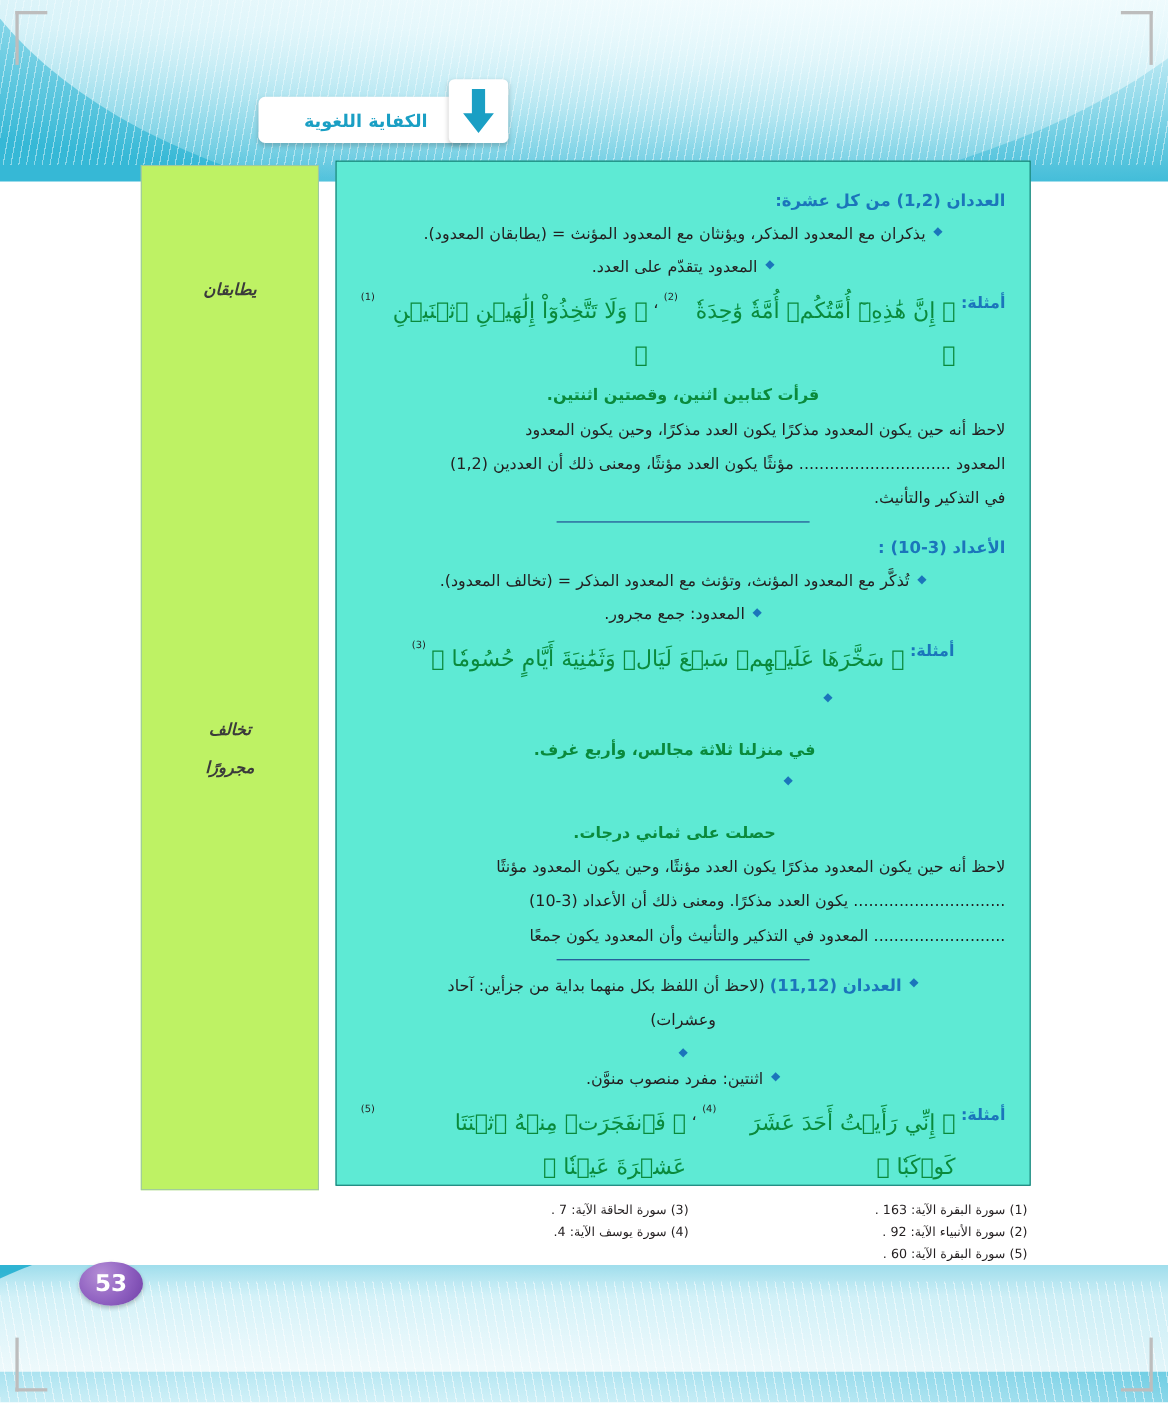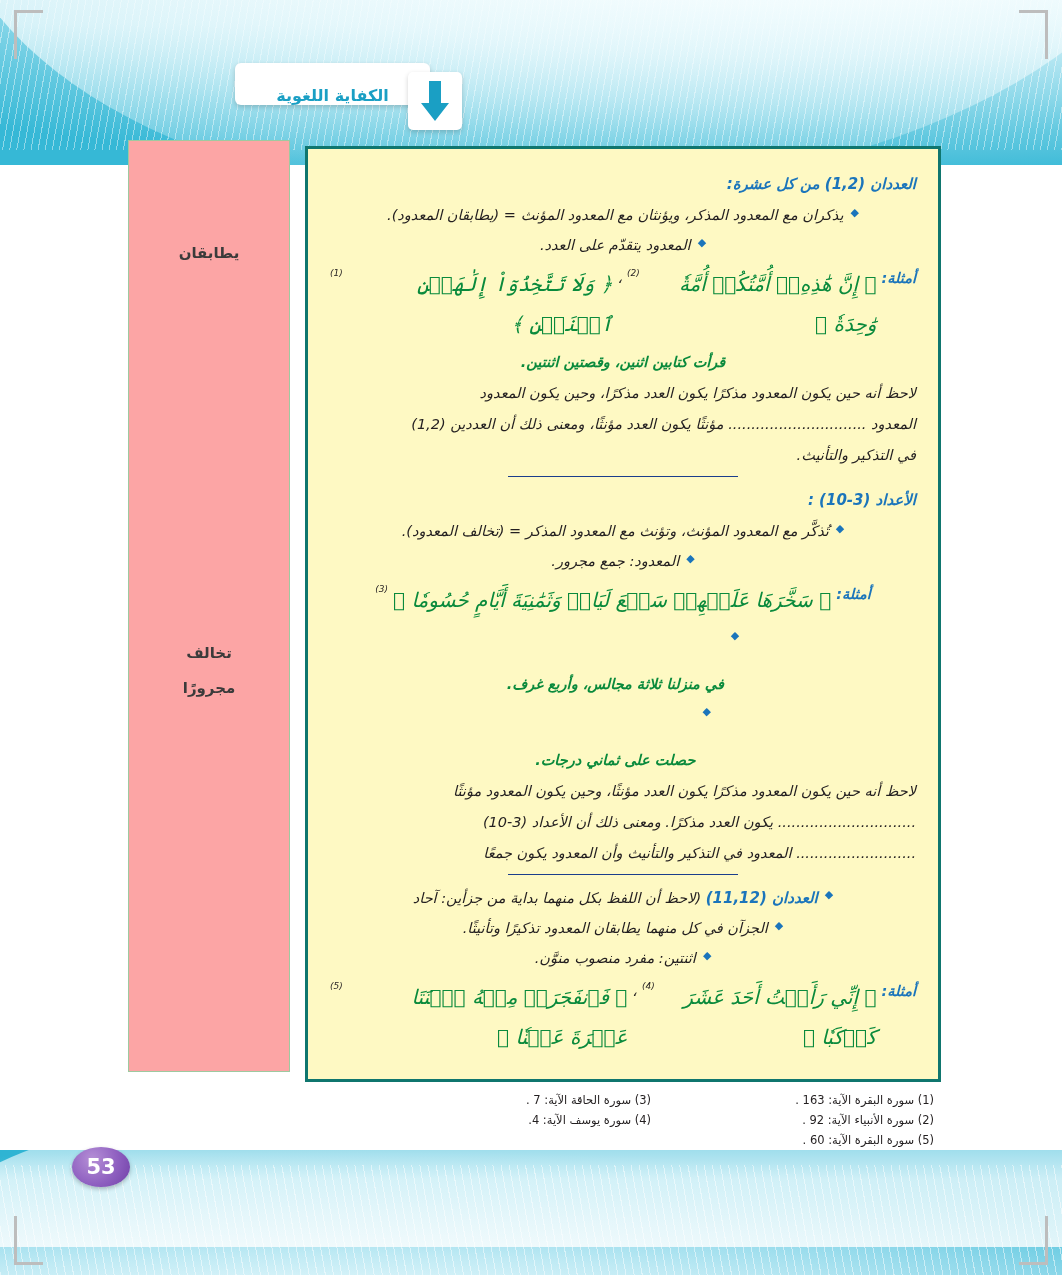--- a/index.html
+++ b/index.html
@@ -46,43 +46,43 @@
   }
   
   .corner{position:absolute;width:26px;height:46px;border:3px solid #bdbdbd;}
   .corner.tl{left:14px;top:10px;border-right:none;border-bottom:none;}
   .corner.tr{right:14px;top:10px;border-left:none;border-bottom:none;}
   .corner.bl{left:14px;bottom:10px;border-right:none;border-top:none;}
   .corner.br{right:14px;bottom:10px;border-left:none;border-top:none;}
 
   
   .header-tab{
-    position:absolute;top:63px;right:632px;width:195px;height:42px;
+    position:absolute;top:88px;right:632px;width:195px;height:42px;
     background:#ffffff;border-radius:6px;
     box-shadow:0 2px 5px rgba(0,0,0,.18);
-    display:flex;align-items:flex-end;justify-content:center;
+    display:flex;align-items:center;justify-content:center;
   }
   .header-tab .label{
     color:#1a9fc4;font-size:16px;font-weight:bold;letter-spacing:.3px;
   }
   .header-arrow{
     position:absolute;top:72px;right:600px;width:54px;height:58px;
     background:#ffffff;border-radius:5px;box-shadow:0 2px 5px rgba(0,0,0,.18);
     display:flex;align-items:center;justify-content:center;
   }
   .header-arrow svg{display:block}
 
   
   .main-frame{
     position:absolute;left:305px;top:146px;width:630px;height:930px;
-    border:3px solid #0f766e;background:#fef9c3;font-style:italic;
+    border:1px solid #0f766e;background:#5eead4;
   }
   .side-frame{
-    position:absolute;left:128px;top:140px;width:160px;height:930px;
-    border:1px solid #9ec9a0;background:#fca5a5;
+    position:absolute;left:128px;top:150px;width:160px;height:930px;
+    border:1px solid #9ec9a0;background:#bef264;font-style:italic;
   }
   .side-note{
     position:absolute;width:100%;text-align:center;color:#3b3b3b;
     font-size:15px;font-weight:bold;line-height:1.7;
   }
 
   
   .content{
     position:absolute;inset:0;padding:18px 22px 10px 22px;
     direction:rtl;text-align:right;color:#231f20;font-size:14.5px;line-height:2.0;
@@ -107,21 +107,21 @@
     width:230px;height:0;border-top:1.4px solid #1b3e8c;margin:6px auto 8px auto;
   }
   .para{margin:2px 0;}
 
   
   .footnotes{
     position:absolute;left:0;right:0;top:1090px;
     direction:rtl;color:#231f20;font-size:11.5px;line-height:1.75;
   }
   .fn-col-right{position:absolute;right:128px;width:270px;text-align:right;}
-  .fn-col-left{position:absolute;right:411px;width:250px;text-align:right;}
+  .fn-col-left{position:absolute;right:436px;width:250px;text-align:right;}
 
   
   .page-num{
     position:absolute;left:72px;bottom:88px;width:58px;height:40px;border-radius:50%;
     background:radial-gradient(circle at 35% 30%, #b58fd6 0%, #8e5fc0 55%, #6f3fa6 100%);
     color:#ffffff;display:flex;align-items:center;justify-content:center;
     font-size:21px;font-weight:bold;box-shadow:0 2px 4px rgba(0,0,0,.25);
   }
 
   
@@ -247,24 +247,24 @@
 
     <div class="hr-blue"></div>
 
     <div class="bullet-row">
       <span class="dia">◆</span>
       <span class="b-txt">
         <span class="sec-title" style="display:inline">العددان (11,12)</span>
         <span>(لاحظ أن اللفظ بكل منهما بداية من جزأين: آحاد</span>
       </span>
     </div>
-
-    <div class="bullet-row">
-      <span class="dia">◆</span>
-      <span class="b-txt">الجزآن في كل منهما يطابقان المعدود تذكيرًا وتأنيثًا.</span>
+    <div class="para center">وعشرات)</div>
+
+    <div class="bullet-row">
+      <span class="dia">◆</span>
     </div>
     <div class="bullet-row">
       <span class="dia">◆</span>
       <span class="b-txt">اثنتين: مفرد منصوب منوَّن.</span>
     </div>
 
     <div class="ex-line" style="justify-content:center">
       <span class="ex-label">أمثلة:</span>
       <span class="quran">﴿ إِنِّي رَأَيۡتُ أَحَدَ عَشَرَ كَوۡكَبٗا ﴾</span>
       <sup>(4)</sup>

